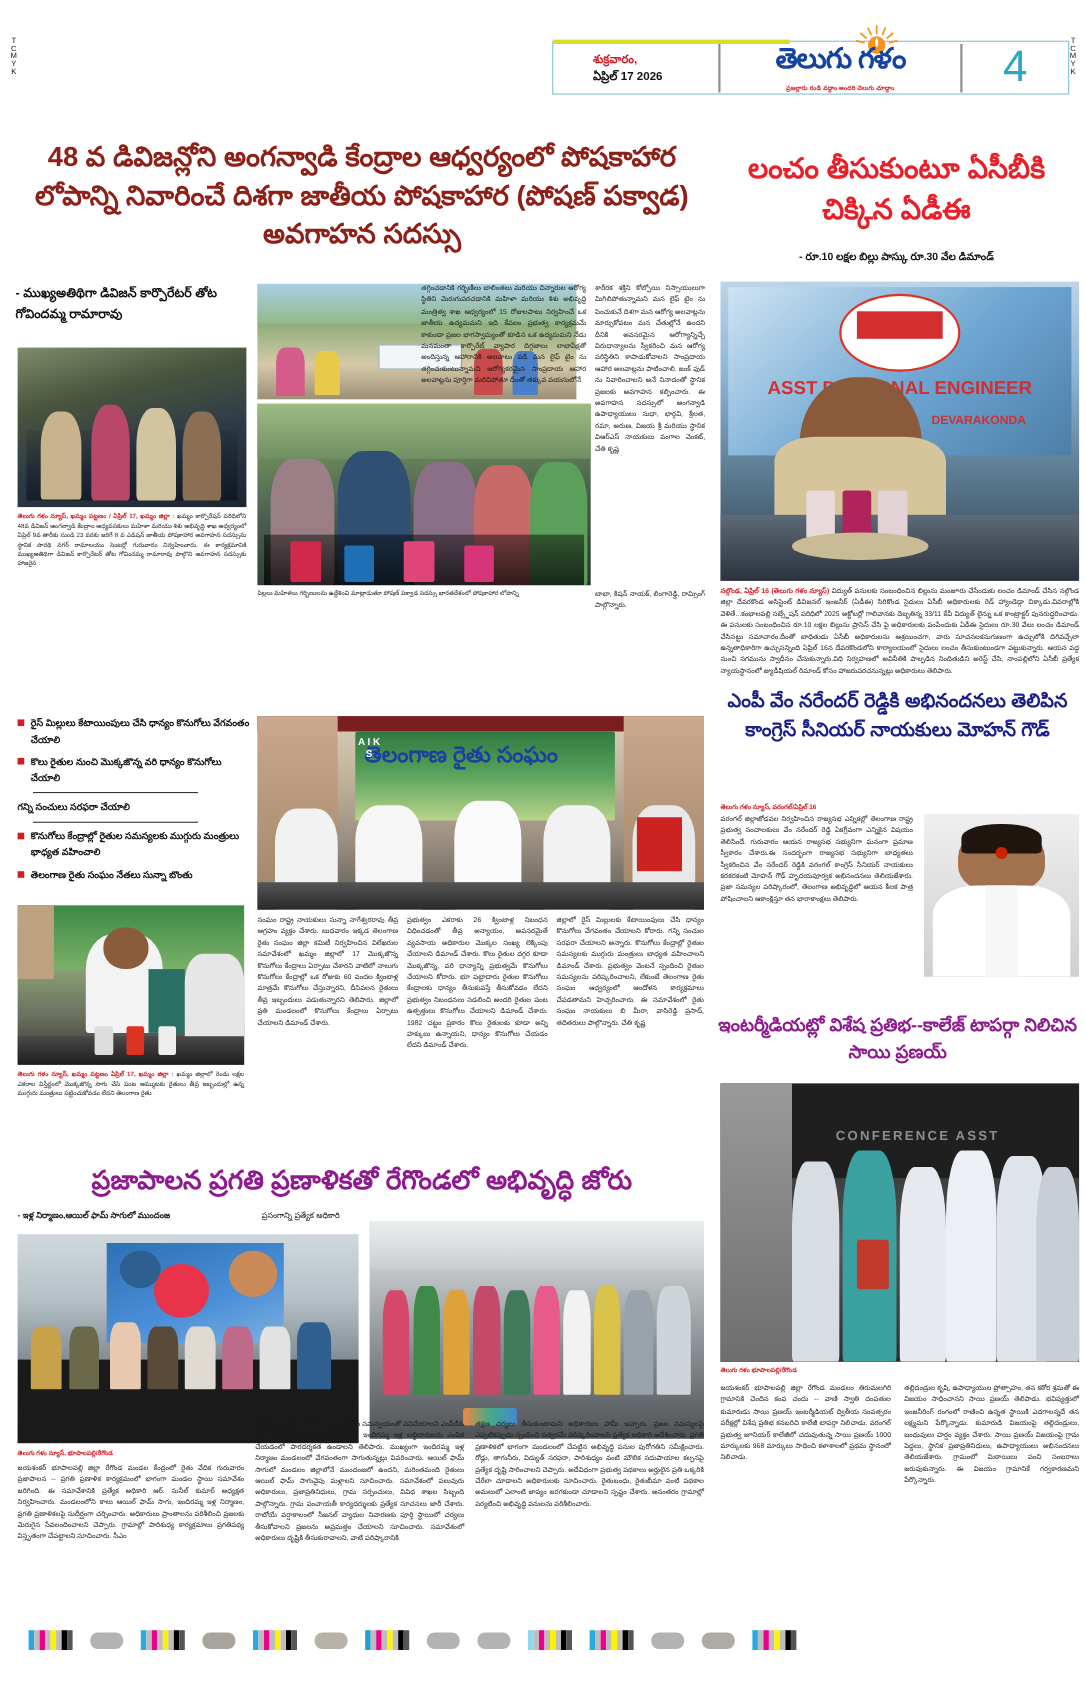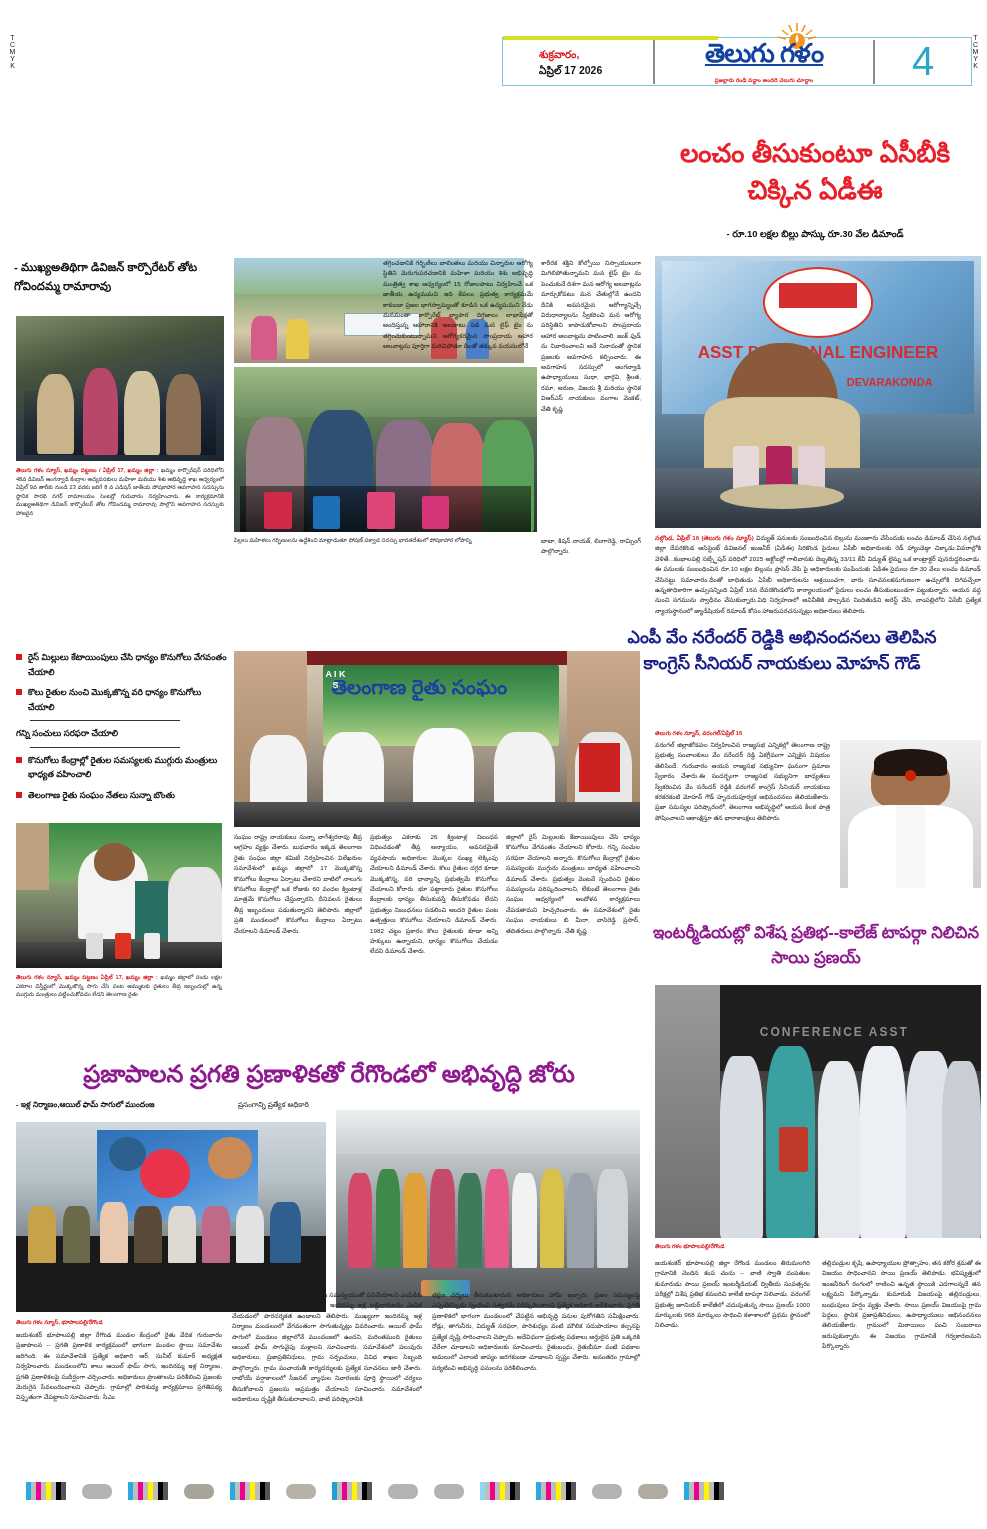--- a/index.html
+++ b/index.html
@@ -42,21 +42,21 @@
     content:""; position:absolute; left:0; top:-2px; width: 215px; height:4px;
     background:#d6df23;
   }
   .dateblk {
     width: 150px; padding-left: 36px; color:#d71920; font-size: 10.5px;
     font-weight:700; line-height: 16px;
   }
   .dateblk .d2 { color:#111; }
   .vdiv { width: 2px; height: 44px; background:#8d8d8d; }
   .logo-wrap { flex:1; display:flex; flex-direction:column; align-items:center; justify-content:center; position:relative; }
-  .logo-main { font-size: 26px; font-weight:800; color:#1342a0; letter-spacing:-1px; position:relative;text-decoration:underline; }
+  .logo-main { font-size: 26px; font-weight:800; color:#1342a0; letter-spacing:-1px; position:relative; }
   .sunburst {
     position:absolute; left: 50%; top: -17px; margin-left: 10px;
     width: 46px; height: 30px;
   }
   .logo-tag { font-size:5.5px; color:#d71920; font-weight:700; letter-spacing:.2px; margin-top:2px; }
   .pageno { width: 96px; text-align:center; font-size: 40px; color:#2aa7c4; font-weight:400; }
 
   
   .hl-red  { color:#8e2018; font-weight:800; }
   .hl-red2 { color:#e8202a; font-weight:800; }
@@ -121,21 +121,21 @@
   .s3-bullets hr { border:0; border-top:1px solid #333; margin:3px 0 5px 14px; width:150px; }
   .s3-photoTop { position:absolute; left:234px; top:651px; width:406px; height:176px; }
   .s3-photoLeft { position:absolute; left:16px; top:823px; width:206px; height:145px; }
   .s3-capLeft  { position:absolute; left:16px; top:973px; width:206px; }
   .s3-col1 { position:absolute; left:234px; top:832px; width:128px; }
   .s3-col2 { position:absolute; left:370px; top:832px; width:128px; }
   .s3-col3 { position:absolute; left:506px; top:832px; width:134px; }
 
   
   .s4-head {
-    position:absolute; left:616px; top:624px; width:332px;
+    position:absolute; left:650px; top:624px; width:332px;
     font-size:17.5px; line-height:26px; text-align:center;
   }
   .s4-dl { position:absolute; left:655px; top:730px; width:180px; font-size:5.8px; color:#d71920; font-weight:700; }
   .s4-body { position:absolute; left:655px; top:740px; width:175px; }
   .s4-photo { position:absolute; left:840px; top:740px; width:141px; height:148px; }
 
   
   .s5-head {
     position:absolute; left:650px; top:920px; width:332px;
     font-size:16.5px; line-height:25px; text-align:center;
@@ -204,20 +204,21 @@
           <span>తెలుగు గళం</span>
         </div>
         <div class="logo-tag">ప్రజల్లారు రండి వద్దాం    అందరి వెలుగు చూద్దాం</div>
       </div>
 
       <div class="vdiv"></div>
       <div class="pageno">4</div>
     </div>
   </div>
 
+  <div class="s1-head hl-red">48 వ డివిజన్లోని అంగన్వాడి కేంద్రాల ఆధ్వర్యంలో పోషకాహార లోపాన్ని నివారించే దిశగా జాతీయ పోషకాహార (పోషణ్ పక్వాడ) అవగాహన సదస్సు</div>
   <div class="s1-sub">- ముఖ్యఅతిథిగా డివిజన్ కార్పొరేటర్ తోట గోవిందమ్మ రామారావు</div>
 
   <div class="s1-photoA photo" style="background:linear-gradient(165deg,#7e8c6a 0%,#49553d 30%,#2d3a46 62%,#1c2530 100%);">
     <div style="position:absolute;left:4%;top:52%;width:92%;height:44%;background:linear-gradient(180deg,rgba(20,30,45,.15),rgba(10,15,25,.6));"></div>
     <div style="position:absolute;left:10%;top:40%;width:18%;height:55%;background:#c9b38c;border-radius:40% 40% 6% 6%;"></div>
     <div style="position:absolute;left:32%;top:36%;width:17%;height:60%;background:#b8476a;border-radius:40% 40% 6% 6%;"></div>
     <div style="position:absolute;left:52%;top:38%;width:17%;height:58%;background:#d2c4a0;border-radius:40% 40% 6% 6%;"></div>
     <div style="position:absolute;left:72%;top:40%;width:17%;height:56%;background:#8a6f55;border-radius:40% 40% 6% 6%;"></div>
   </div>
   <div class="s1-capA caption">

